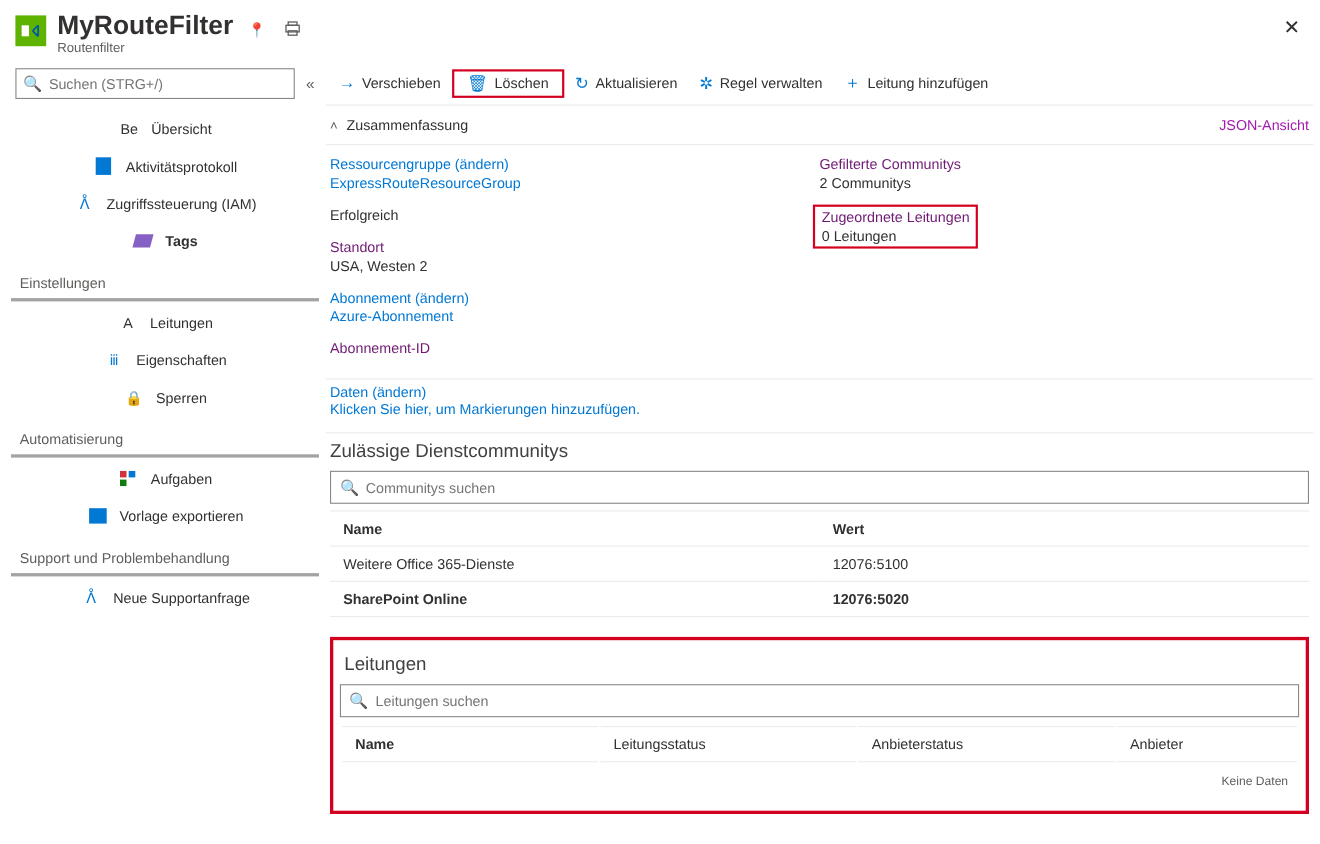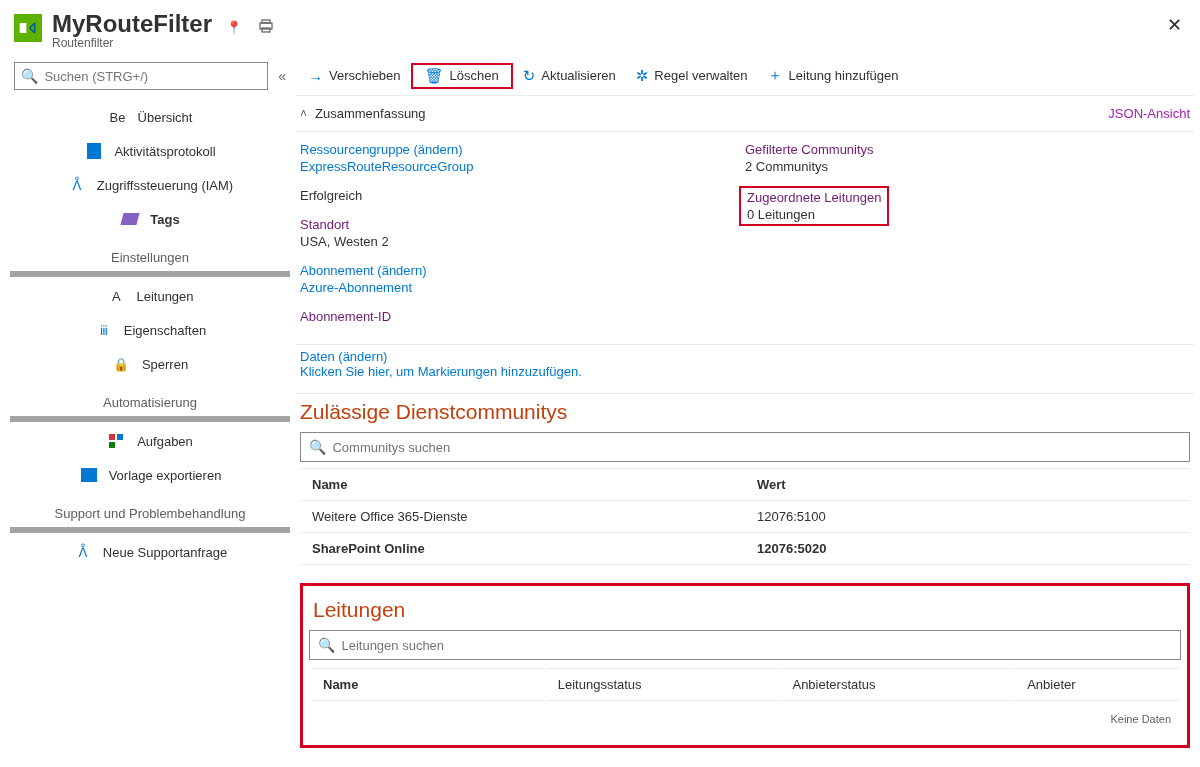--- a/index.html
+++ b/index.html
@@ -17,42 +17,42 @@
 .layout { display: flex; }
 .sidebar { width: 290px; padding: 0 0 0 10px; }
 .search-row { display: flex; align-items: center; padding: 6px 4px 10px 4px; }
 .search-box { flex: 1; border: 1px solid #8a8886; height: 28px; display: flex; align-items: center; padding: 0 6px; background: #fff; }
 .search-box input { border: none; outline: none; flex: 1; font-size: 13px; color: #605e5c; }
 .chevron-collapse { margin-left: 10px; color: #605e5c; cursor: pointer; font-size: 14px; }
 
 .nav-item { display: flex; align-items: center; height: 34px; padding: 0 8px; cursor: pointer; color: #323130; justify-content: center; }
 .nav-item.selected { font-weight: 600; color: #323130; }
 .nav-icon { width: 20px; margin-right: 10px; display: flex; align-items: center; justify-content: center; }
-.sec-header { font-size: 13px; color: #605e5c; padding: 14px 8px 6px 8px; border-bottom: 6px solid #a3a3a3; margin-bottom: 2px; text-align: center; }
+.sec-header { font-size: 13px; color: #605e5c; padding: 14px 8px 6px 8px; border-bottom: 3px solid #a3a3a3; margin-bottom: 2px; }
 
 .main { flex: 1; padding: 0 6px 0 6px; }
 .toolbar { display: flex; align-items: center; height: 40px; border-bottom: 1px solid #edebe9; gap: 4px; padding-left: 4px;}
 .tb-item { display: flex; align-items: center; gap: 6px; padding: 0 8px; color: #323130; cursor: pointer; font-size: 13px; }
 .tb-icon { color: #0078d4; font-size: 15px; }
 .del-highlight { border: 2px solid #d40020; padding: 2px 4px; margin: 0 -2px; }
 
 .summary-bar { display: flex; align-items: center; height: 36px; border-bottom: 1px solid #edebe9; justify-content: space-between; padding: 0 4px; }
 .summary-left { display: flex; align-items: center; gap: 8px; cursor: pointer; }
 .chev-up { font-size: 12px; color: #605e5c; }
 .json-link { color: #a21caf; font-size: 13px; cursor: pointer; }
 
 .summary-grid { display: flex; padding: 10px 4px 0 4px; }
 .sum-col { flex: 1; }
 .sum-block { margin-bottom: 14px; }
 .sum-label { font-size: 13px; color: #701a75; margin-bottom: 2px; }
 .sum-val { font-size: 13px; color: #323130; }
 .sum-link { color: #0078d4; cursor: pointer; }
 .highlight-box { border: 2px solid #d40020; display: inline-block; padding: 2px 6px; margin: -2px -6px; }
 
-.sec-title { font-size: 21px; color: #c2410c; padding: 6px 4px; }
+.sec-title { font-size: 17px; color: #404040; padding: 6px 4px; }
 .table-search { border: 1px solid #8a8886; height: 30px; display: flex; align-items: center; padding: 0 8px; margin: 2px 4px 6px 4px; }
 .table-search input { border: none; outline: none; flex: 1; font-size: 13px; color: #605e5c; }
 .tbl { width: calc(100% - 8px); margin: 0 4px; border-collapse: collapse; }
 .tbl th { text-align: left; font-weight: 600; font-size: 13px; padding: 8px 12px; border-bottom: 1px solid #edebe9; border-top: 1px solid #edebe9; }
 .tbl td { padding: 8px 12px; border-bottom: 1px solid #edebe9; font-size: 13px; }
 
 .circuits-box { border: 3px solid #d40020; padding: 6px 2px 10px 2px; margin: 18px 4px 4px 4px; }
 .circ-tbl { width: calc(100% - 8px); margin: 0 4px; }
 .circ-tbl th { text-align: left; font-weight: 600; font-size: 13px; padding: 8px 12px; border-bottom: 1px solid #edebe9; border-top: 1px solid #edebe9; }
 .no-data { padding: 10px 14px; font-size: 11px; color: #605e5c; text-align: right; }

